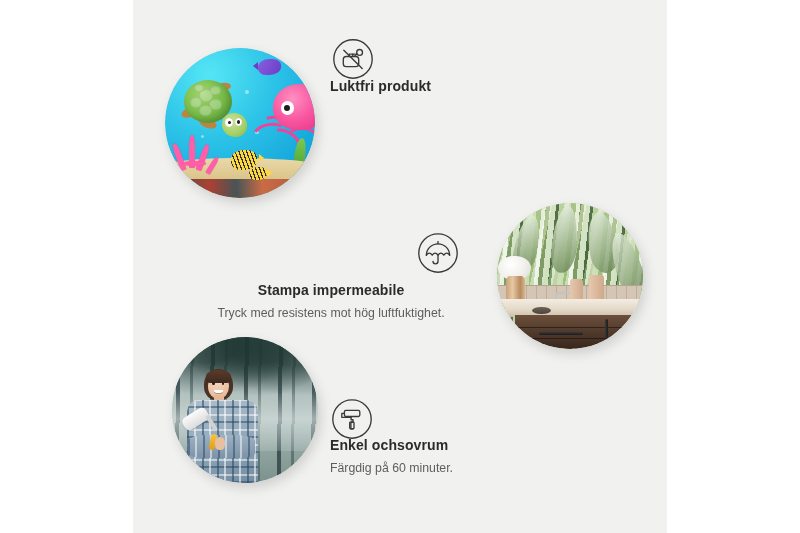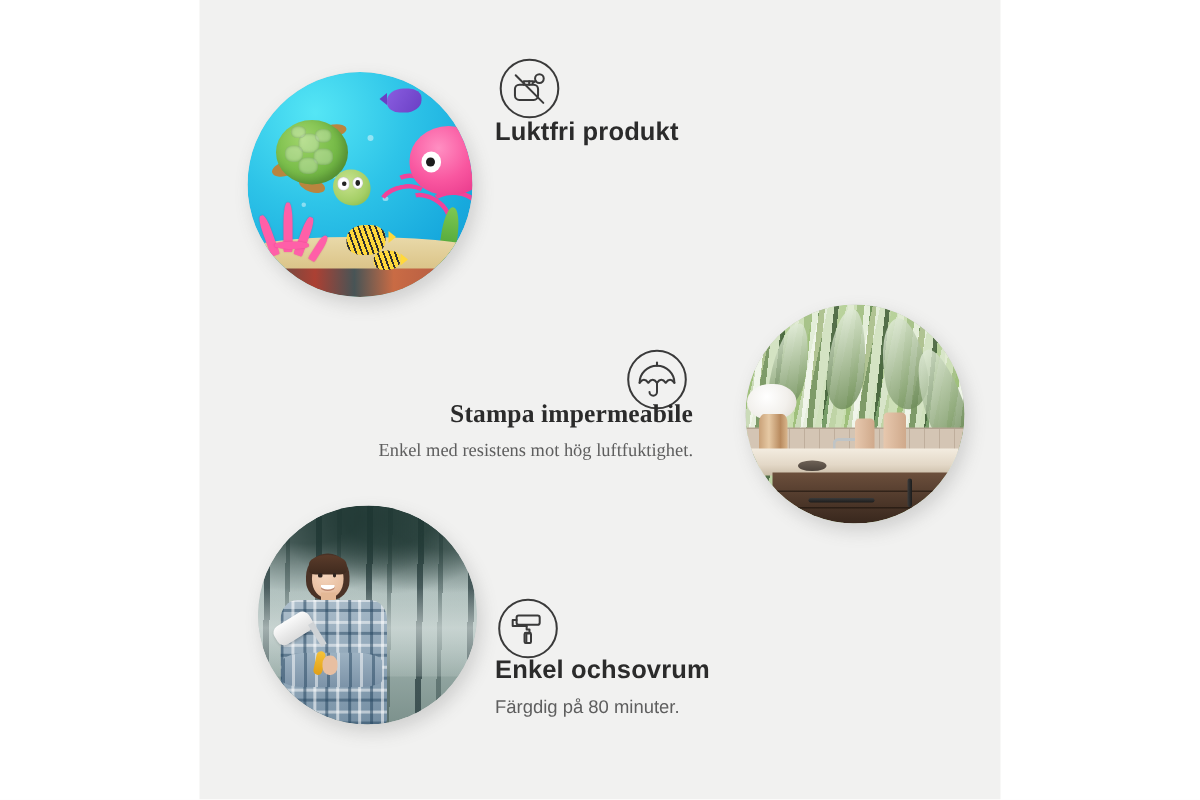--- a/index.html
+++ b/index.html
@@ -332,35 +332,35 @@
     position: absolute; left: 34%; top: 57%; width: 7%; height: 14%;
     border-radius: 3px;
     background: linear-gradient(180deg,#f6c338,#e09f18);
     transform: rotate(12deg);
   }
 
   
   .feature-text { position: absolute; }
   .feature-title {
     color: #2b2b2b;
-    font-size: 17px;
+    font-size: 14px;
     font-weight: bold;
     letter-spacing: .1px;
     margin: 0 0 5px 0;
     line-height: 1.2;
   }
   .feature-body {
     color: #5e5e5e;
     font-size: 12.3px;
     line-height: 1.48;
     margin: 0;
   }
 
   #text-odour   { left: 330px; top: 78px;  width: 296px; text-align: left; }
-  #text-water   { left: 200px; top: 266px; width: 262px; text-align: right; font-family: Liberation Serif, serif; }
+  #text-water   { left: 200px; top: 282px; width: 262px; text-align: center; }
   #text-mount   { left: 330px; top: 437px; width: 250px; text-align: left; }
 
   
   .icon-badge { position: absolute; width: 42px; height: 42px; }
   #icon-odour { left: 332px; top: 38px; }
   #icon-water { left: 417px; top: 232px; }
   #icon-mount { left: 331px; top: 398px; }
   .icon-badge svg { display: block; width: 42px; height: 42px; }
 </style>
 </head>
@@ -475,21 +475,21 @@
       <circle cx="21" cy="21" r="19.2"></circle>
       <path d="M9.4 23.2c0-6.3 5.2-11.4 11.6-11.4s11.6 5.1 11.6 11.4"></path>
       <path d="M9.4 23.2c1.9-2.7 3.9-2.7 5.8 0 1.9-2.7 3.9-2.7 5.8 0 1.9-2.7 3.9-2.7 5.8 0 1.9-2.7 3.9-2.7 5.8 0"></path>
       <path d="M21 11.8V9.6"></path>
       <path d="M21 23.2v6.1c0 1.4-1.1 2.5-2.5 2.5s-2.5-1.1-2.5-2.5"></path>
     </svg>
   </div>
 
   <div class="feature-text" id="text-water">
     <p class="feature-title">Stampa impermeabile</p>
-    <p class="feature-body">Enkel med resistens mot hög luftfuktighet.</p>
+    <p class="feature-body">Tryck med resistens mot hög luftfuktighet.</p>
   </div>
 
   <div class="photo-circle" id="circle-forest">
     <div class="photo-inner">
       <div class="forest-bg"></div>
       <div class="forest-trees"></div>
       <div class="forest-canopy"></div>
       <div class="forest-mist"></div>
 
       <div class="woman">
@@ -515,16 +515,16 @@
       <circle cx="21" cy="21" r="19.2"></circle>
       <rect x="13.4" y="12.4" width="15.4" height="6.1" rx="1.4"></rect>
       <path d="M13.4 15.4h-2.6v3.9h9.3"></path>
       <path d="M20.1 19.3v2.4h1.9v2.6h-2.1v6.4h2.1"></path>
       <rect x="18.7" y="23.9" width="4.3" height="6.8" rx="0.9"></rect>
     </svg>
   </div>
 
   <div class="feature-text" id="text-mount">
     <p class="feature-title">Enkel ochsovrum</p>
-    <p class="feature-body">Färgdig på 80 minuter.</p>
+    <p class="feature-body">Färgdig på 60 minuter.</p>
   </div>
 
 </div>
 
 </body></html>

